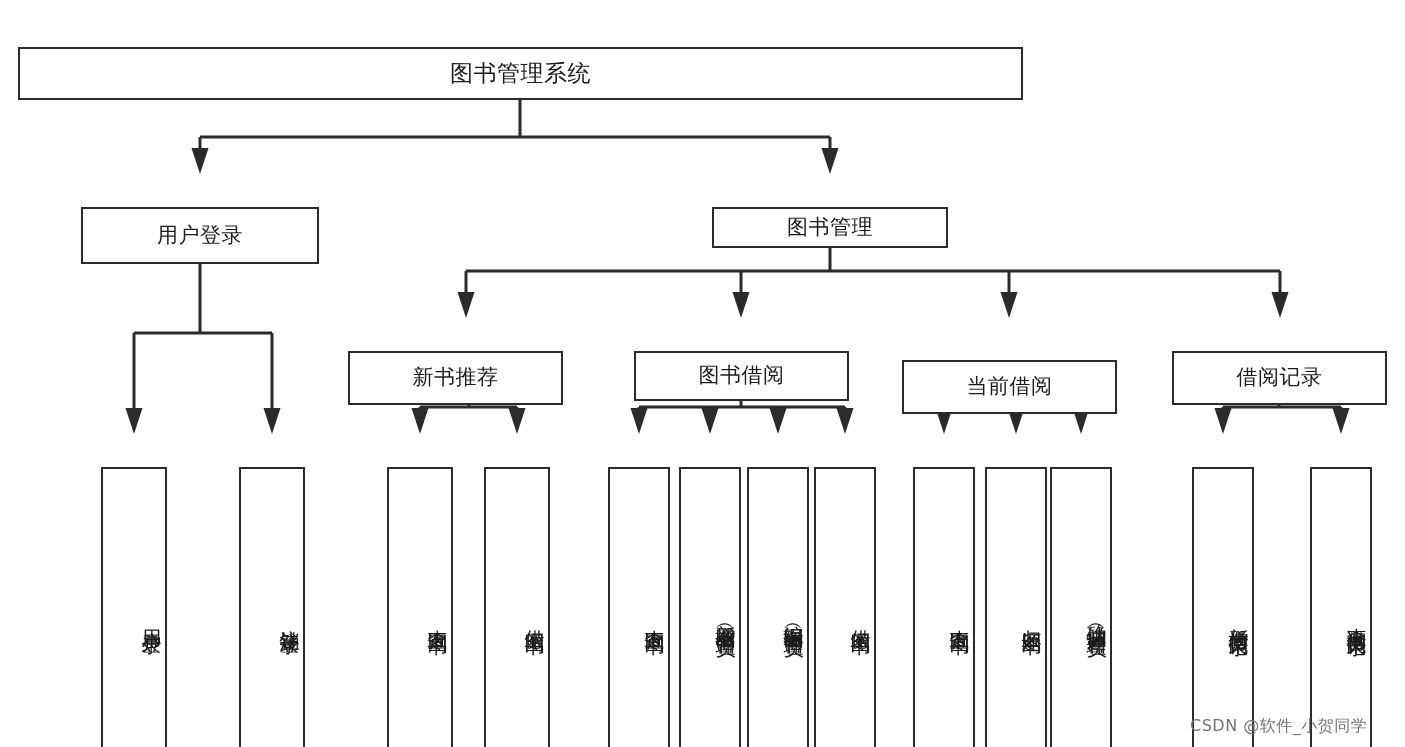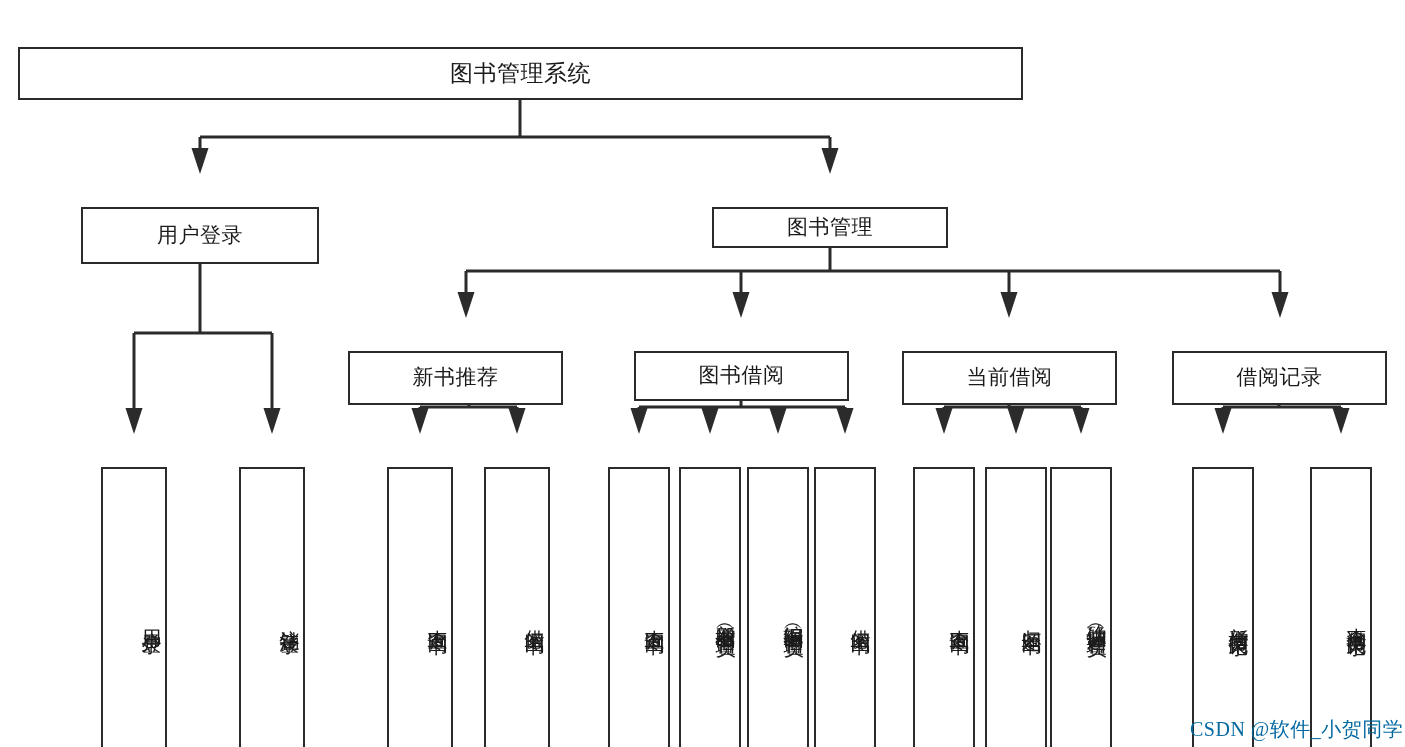--- a/index.html
+++ b/index.html
@@ -48,26 +48,25 @@
     padding-top: 6px;
     padding-bottom: 6px;
     align-items: flex-start;
     justify-content: center;
   }
   .node-label {
     white-space: pre-wrap;
   }
   #watermark {
     position: absolute;
-    color: #0369a1;
-    font-size: 20px;
+    color: #737373;
+    font-size: 16px;
     letter-spacing: 0.5px;
     white-space: nowrap;
     user-select: none;
-    font-family: Liberation Serif, serif;
   }
 </style>
 </head>
 <body>
 
 <div id="canvas">
 
   <svg id="diagram-svg" viewBox="0 0 1405 747" xmlns="http://www.w3.org/2000/svg">
     <g id="connectors" stroke="#2b2b2b" stroke-width="3" fill="none">
         <line x1="520" y1="67" x2="520" y2="137"></line>
@@ -136,21 +135,21 @@
       </div>
       <div class="node-box horizontal" style="left: 712px; top: 174px; width: 236px; height: 41px; align-items: center;">
         <span class="node-label">图书管理</span>
       </div>
       <div class="node-box horizontal" style="left: 348px; top: 318px; width: 215px; height: 54px;">
         <span class="node-label">新书推荐</span>
       </div>
       <div class="node-box horizontal" style="left: 634px; top: 318px; width: 215px; height: 50px;">
         <span class="node-label">图书借阅</span>
       </div>
-      <div class="node-box horizontal" style="left: 902px; top: 318px; width: 215px; height: 54px;">
+      <div class="node-box horizontal" style="left: 902px; top: 327px; width: 215px; height: 54px;">
         <span class="node-label">当前借阅</span>
       </div>
       <div class="node-box horizontal" style="left: 1172px; top: 318px; width: 215px; height: 54px;">
         <span class="node-label">借阅记录</span>
       </div>
       <div class="node-box vertical" style="left: 101px; top: 434px; width: 66px; height: 301px;">
         <span class="node-label">用户登录</span>
       </div>
       <div class="node-box vertical" style="left: 239px; top: 434px; width: 66px; height: 301px;">
         <span class="node-label">注销登录</span>

